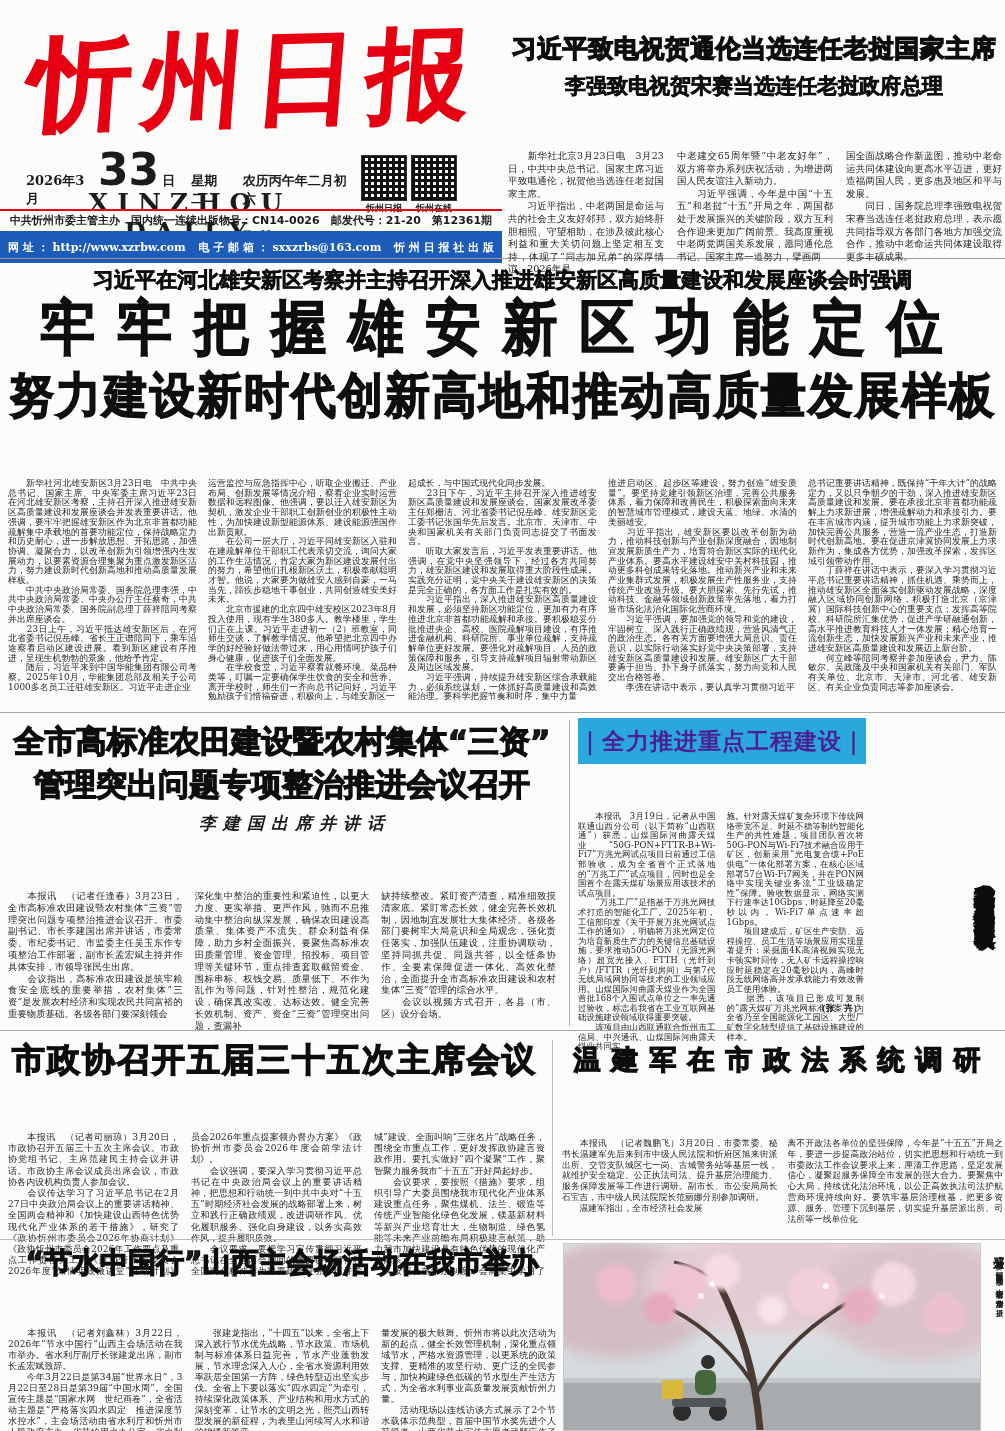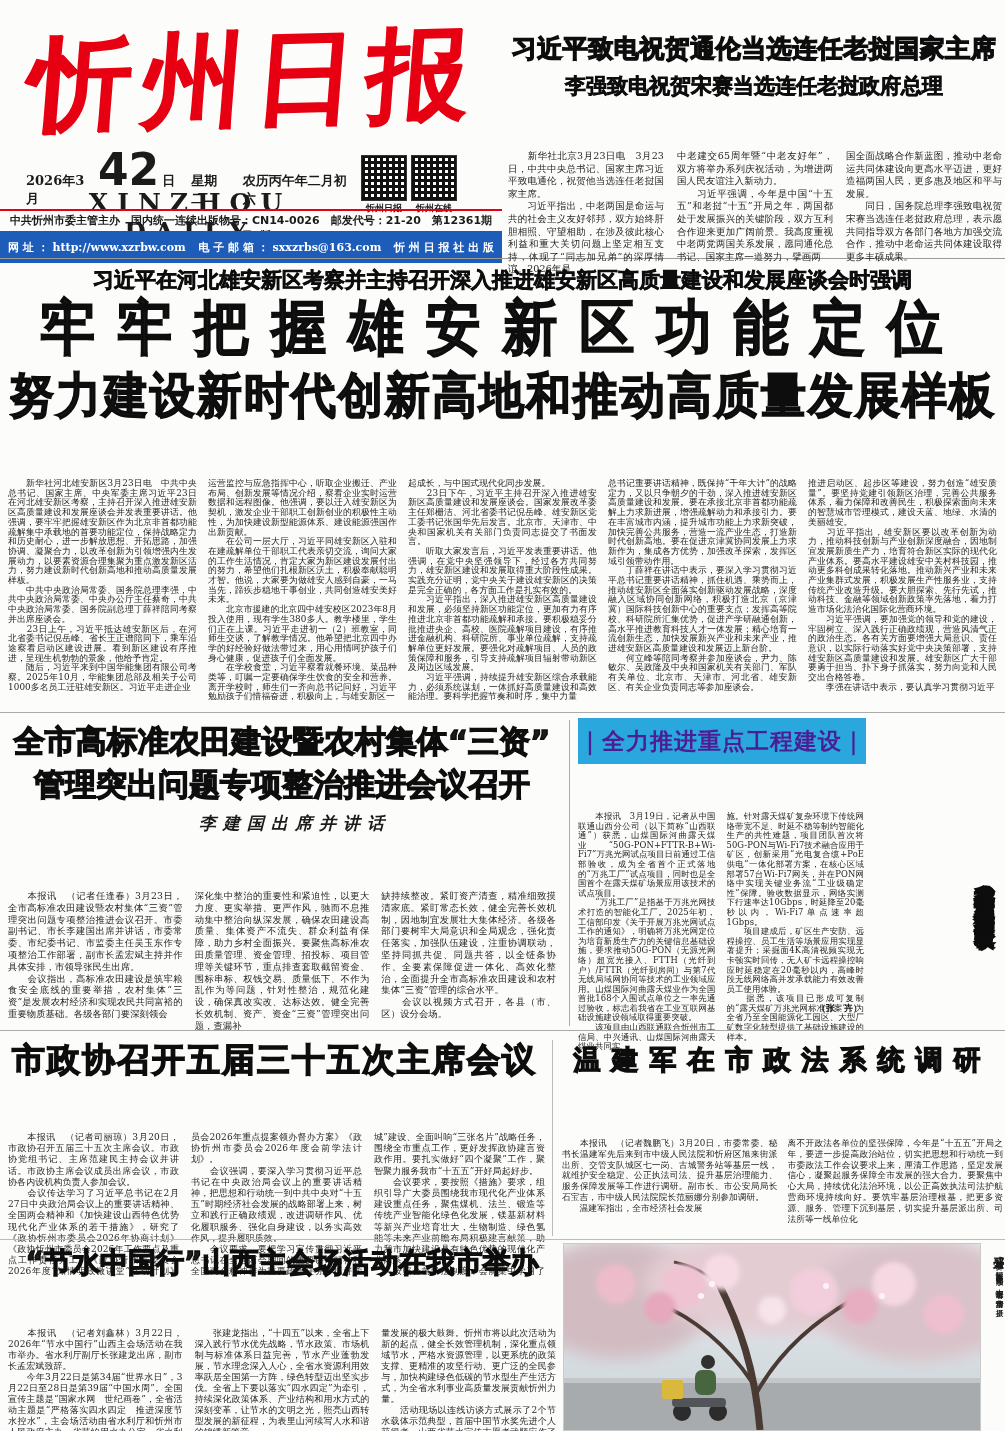--- a/index.html
+++ b/index.html
@@ -99,21 +99,21 @@
   .photo-cap .cap-title{font-size:12px;font-weight:bold;letter-spacing:2px;}
   .photo-cap .cap-credit{font-weight:bold;}
 </style>
 </head>
 <body>
 
 <div class="abs brand">忻州日报</div>
 
 <div class="abs dateline">
   <span class="d1">2026年3月</span>
-  <span class="day">42</span>
+  <span class="day">33</span>
   <span class="d2">日</span>
   <span class="wk">星期二</span>
   <span class="lunar">农历丙午年二月初六</span>
 </div>
 
 <div class="abs entitle">XINZHOU DAILY</div>
 
 <div class="abs qrbox" style="left:362px;"></div>
 <div class="abs qrbox" style="left:412px;"></div>
 <div class="abs qrlabel" style="left:354px;">忻州日报</div>
@@ -151,27 +151,27 @@
 　　随后，习近平来到中国华能集团有限公司考察。2025年10月，华能集团总部及相关子公司1000多名员工迁驻雄安新区。习近平走进企业</div>
   <div class="news-col">运营监控与应急指挥中心，听取企业搬迁、产业布局、创新发展等情况介绍，察看企业实时运营数据和远程图像。他强调，要以迁入雄安新区为契机，激发企业干部职工创新创业的积极性主动性，为加快建设新型能源体系、建设能源强国作出新贡献。
 　　在公司一层大厅，习近平同雄安新区入驻和在建疏解单位干部职工代表亲切交流，询问大家的工作生活情况，肯定大家为新区建设发展付出的努力，希望他们扎根新区沃土，积极奉献聪明才智。他说，大家要为做雄安人感到自豪，一马当先，蹄疾步稳地干事创业，共同创造雄安美好未来。
 　　北京市援建的北京四中雄安校区2023年8月投入使用，现有学生380多人。教学楼里，学生们正在上课。习近平走进初一（2）班教室，同师生交谈，了解教学情况。他希望把北京四中办学的好经验好做法带过来，用心用情呵护孩子们身心健康，促进孩子们全面发展。
 　　在学校食堂，习近平察看就餐环境、菜品种类等，叮嘱一定要确保学生饮食的安全和营养。离开学校时，师生们一齐向总书记问好，习近平勉励孩子们惜福奋进，积极向上，与雄安新区一</div>
   <div class="news-col">起成长，与中国式现代化同步发展。
 　　23日下午，习近平主持召开深入推进雄安新区高质量建设和发展座谈会。国家发展改革委主任郑栅洁、河北省委书记倪岳峰、雄安新区党工委书记张国华先后发言。北京市、天津市、中央和国家机关有关部门负责同志提交了书面发言。
 　　听取大家发言后，习近平发表重要讲话。他强调，在党中央坚强领导下，经过各方共同努力，雄安新区建设和发展取得重大阶段性成果。实践充分证明，党中央关于建设雄安新区的决策是完全正确的，各方面工作是扎实有效的。
 　　习近平指出，深入推进雄安新区高质量建设和发展，必须坚持新区功能定位，更加有力有序推进北京非首都功能疏解和承接。要积极稳妥分批推进央企、高校、医院疏解项目建设，有序推进金融机构、科研院所、事业单位疏解，支持疏解单位更好发展。要强化对疏解项目、人员的政策保障和服务，引导支持疏解项目辐射带动新区及周边区域发展。
 　　习近平强调，持续提升雄安新区综合承载能力，必须系统谋划，一体抓好高质量建设和高效能治理。要科学把握节奏和时序，集中力量</div>
-  <div class="news-col">总书记重要讲话精神，既保持“千年大计”的战略定力，又以只争朝夕的干劲，深入推进雄安新区高质量建设和发展。要在承接北京非首都功能疏解上力求新进展，增强疏解动力和承接引力。要在丰富城市内涵，提升城市功能上力求新突破，加快完善公共服务，营造一流产业生态，打造新时代创新高地。要在促进京津冀协同发展上力求新作为，集成各方优势，加强改革探索，发挥区域引领带动作用。
-　　丁薛祥在讲话中表示，要深入学习贯彻习近平总书记重要讲话精神，抓住机遇、乘势而上，推动雄安新区全面落实创新驱动发展战略，深度融入区域协同创新网络，积极打造北京（京津冀）国际科技创新中心的重要支点；发挥高等院校、科研院所汇集优势，促进产学研融通创新，高水平推进教育科技人才一体发展；精心培育一流创新生态，加快发展新兴产业和未来产业，推进雄安新区高质量建设和发展迈上新台阶。
-　　何立峰等陪同考察并参加座谈会，尹力、陈敏尔、吴政隆及中央和国家机关有关部门、军队有关单位、北京市、天津市、河北省、雄安新区、有关企业负责同志等参加座谈会。</div>
   <div class="news-col">推进启动区、起步区等建设，努力创造“雄安质量”。要坚持党建引领新区治理，完善公共服务体系，着力保障和改善民生，积极探索面向未来的智慧城市管理模式，建设天蓝、地绿、水清的美丽雄安。
 　　习近平指出，雄安新区要以改革创新为动力，推动科技创新与产业创新深度融合，因地制宜发展新质生产力，培育符合新区实际的现代化产业体系。要高水平建设雄安中关村科技园，推动更多科创成果转化落地。推动新兴产业和未来产业集群式发展，积极发展生产性服务业，支持传统产业改造升级。要大胆探索、先行先试，推动科技、金融等领域创新政策率先落地，着力打造市场化法治化国际化营商环境。
 　　习近平强调，要加强党的领导和党的建设，牢固树立、深入践行正确政绩观，营造风清气正的政治生态。各有关方面要增强大局意识、责任意识，以实际行动落实好党中央决策部署，支持雄安新区高质量建设和发展。雄安新区广大干部要勇于担当、扑下身子抓落实，努力向党和人民交出合格答卷。
 　　李强在讲话中表示，要认真学习贯彻习近平</div>
+  <div class="news-col">总书记重要讲话精神，既保持“千年大计”的战略定力，又以只争朝夕的干劲，深入推进雄安新区高质量建设和发展。要在承接北京非首都功能疏解上力求新进展，增强疏解动力和承接引力。要在丰富城市内涵，提升城市功能上力求新突破，加快完善公共服务，营造一流产业生态，打造新时代创新高地。要在促进京津冀协同发展上力求新作为，集成各方优势，加强改革探索，发挥区域引领带动作用。
+　　丁薛祥在讲话中表示，要深入学习贯彻习近平总书记重要讲话精神，抓住机遇、乘势而上，推动雄安新区全面落实创新驱动发展战略，深度融入区域协同创新网络，积极打造北京（京津冀）国际科技创新中心的重要支点；发挥高等院校、科研院所汇集优势，促进产学研融通创新，高水平推进教育科技人才一体发展；精心培育一流创新生态，加快发展新兴产业和未来产业，推进雄安新区高质量建设和发展迈上新台阶。
+　　何立峰等陪同考察并参加座谈会，尹力、陈敏尔、吴政隆及中央和国家机关有关部门、军队有关单位、北京市、天津市、河北省、雄安新区、有关企业负责同志等参加座谈会。</div>
 </div>
 <div class="abs rule-a"></div>
 
 <div class="abs farm-h sans heavy-l center">
   <div>全市高标准农田建设暨农村集体“三资”</div>
   <div>管理突出问题专项整治推进会议召开</div>
 </div>
 <div class="abs farm-sub center">李建国出席并讲话</div>
 <div class="abs farm-cols news-cols">
   <div class="news-col">　　本报讯　（记者任逢春）3月23日，全市高标准农田建设暨农村集体“三资”管理突出问题专项整治推进会议召开。市委副书记、市长李建国出席并讲话，市委常委、市纪委书记、市监委主任吴玉东作专项整治工作部署，副市长孟宏斌主持并作具体安排，市领导张民生出席。

